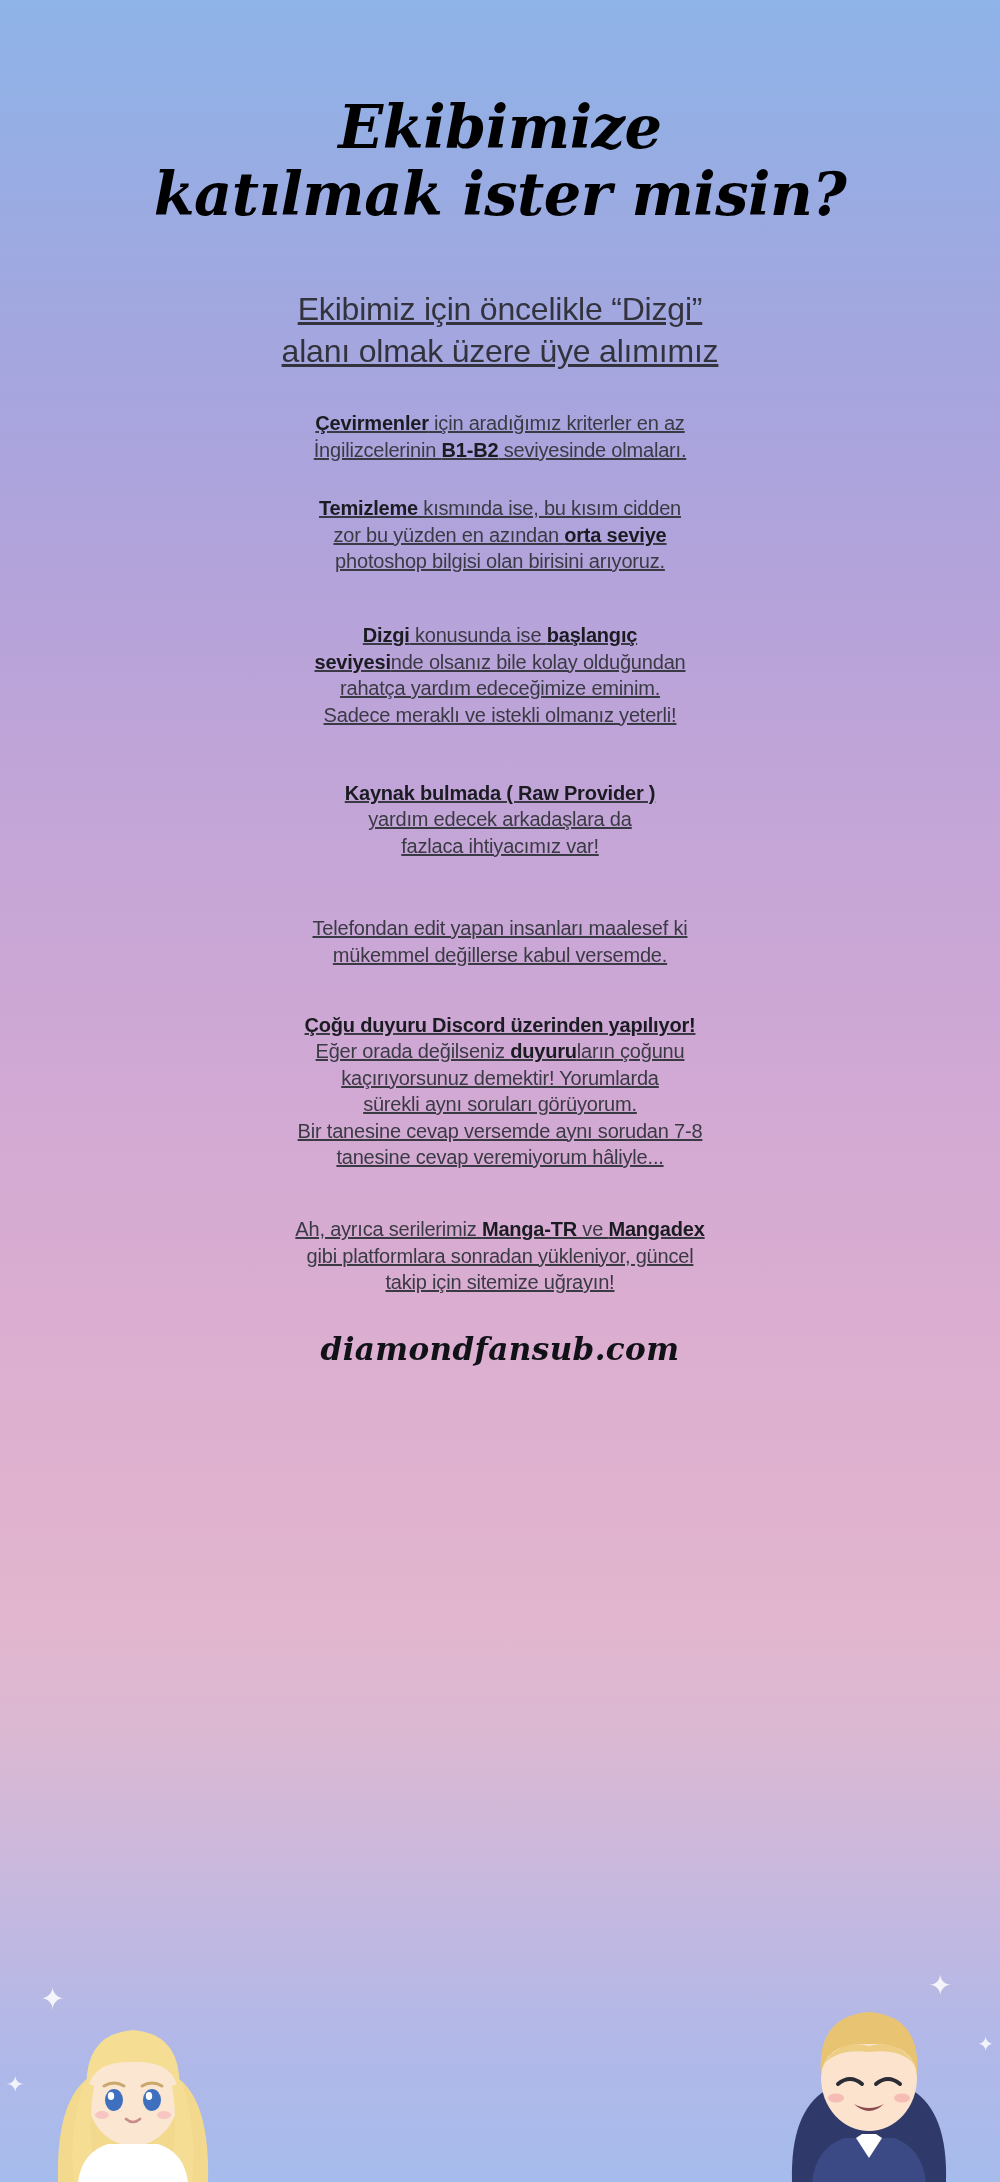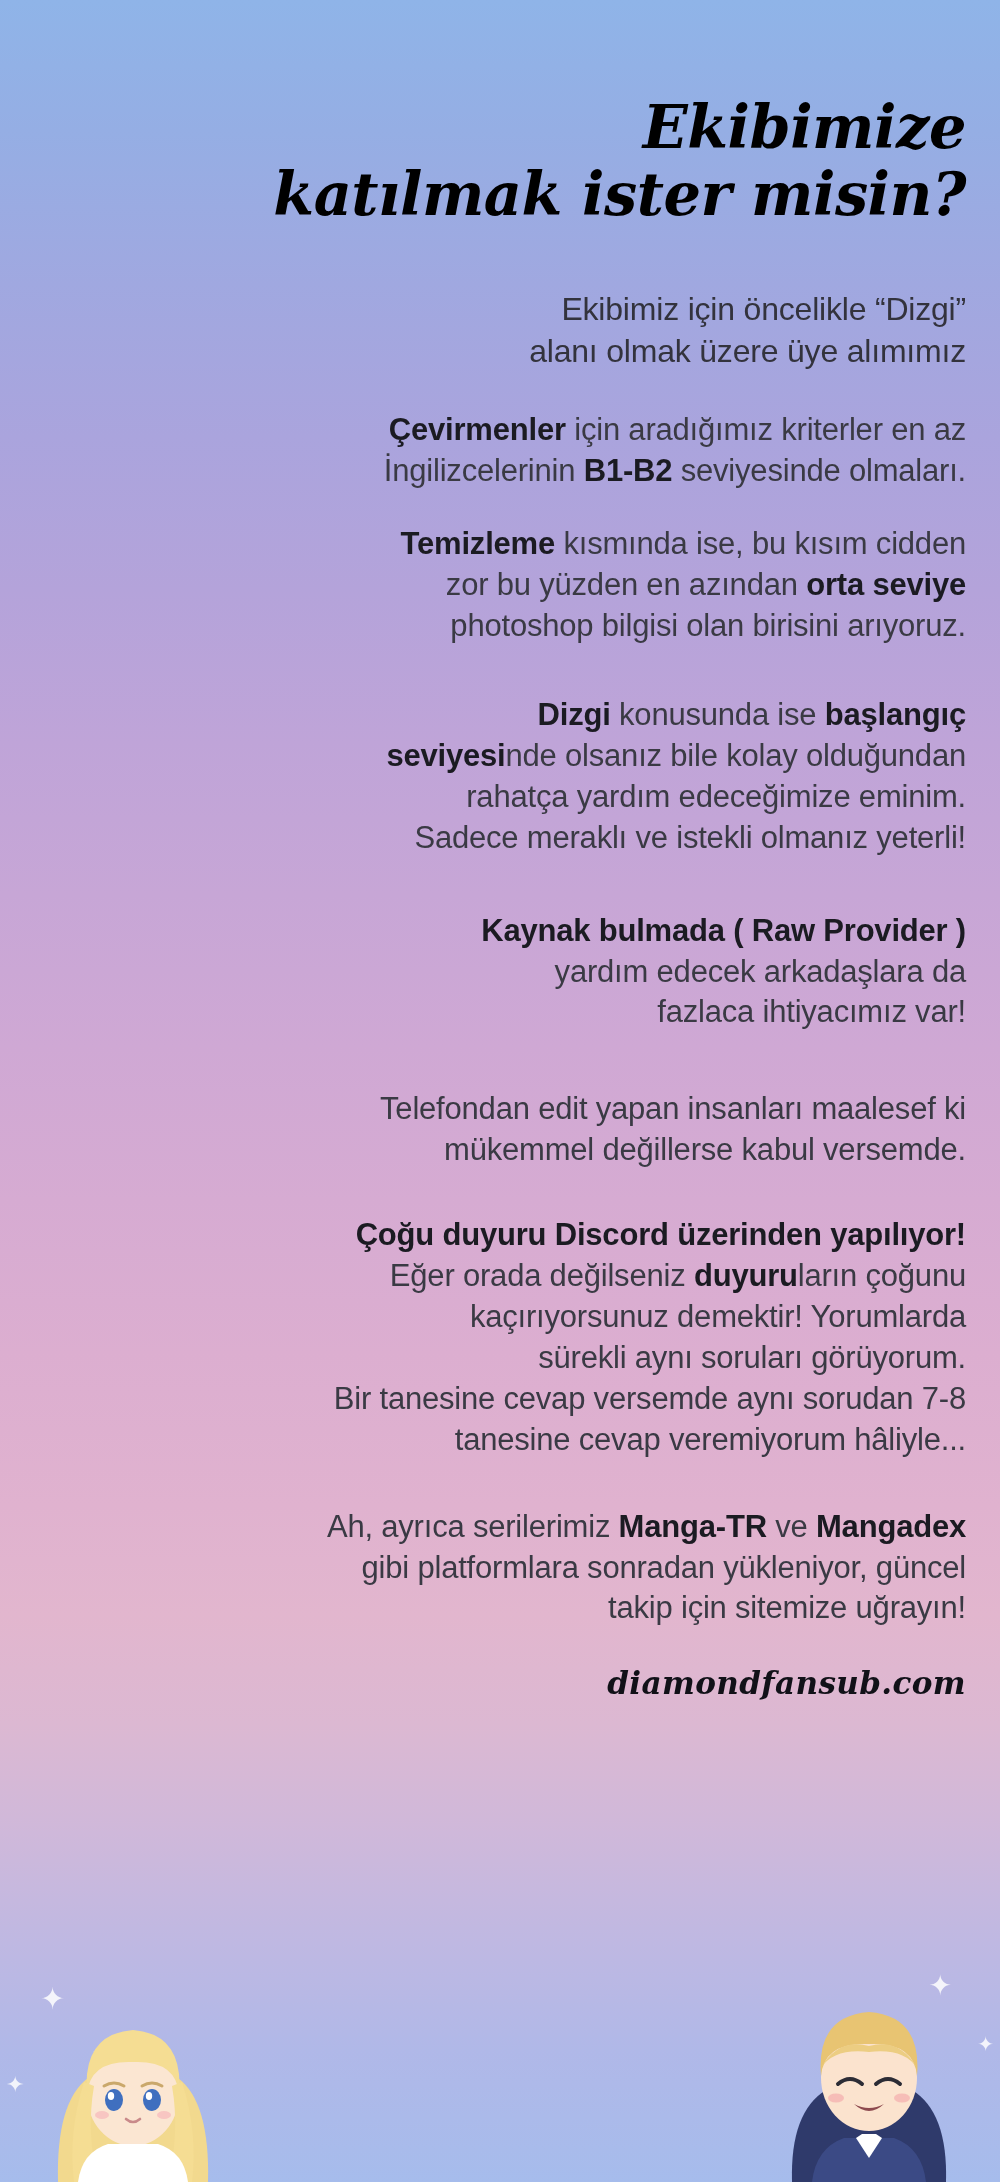--- a/index.html
+++ b/index.html
@@ -34,43 +34,44 @@
         #cfb8da 84%,
         #bfb8e2 89%,
         #b0b8e8 94%,
         #a6bcec 100%);
     overflow: hidden;
   }
   .content {
     position: relative;
     z-index: 3;
     padding: 0 34px;
-    text-align: right;
+    text-align: center;
   }
   .title {
     padding-top: 54px;
     font-family: "DejaVu Serif", serif;
     font-style: italic;
     font-weight: bold;
     font-size: 59px;
     line-height: 1.14;
     color: #000000;
     letter-spacing: -0.5px;
   }
   .title .line {
     display: block;
   }
   .block {
     color: #3a3a44;
-    font-size: 31px;
+    font-size: 20px;
     line-height: 1.32;
     letter-spacing: -0.2px;
   }
   .block .line {
     display: block;
+    text-decoration: underline;
   }
   b {
     color: #1b1b22;
     font-weight: bold;
   }
   .b1 { margin-top: 60px; font-size: 32px; color: #33333d; }
   .b2 { margin-top: 38px; }
   .b3 { margin-top: 32px; }
   .b4 { margin-top: 48px; }
   .b5 { margin-top: 52px; }

